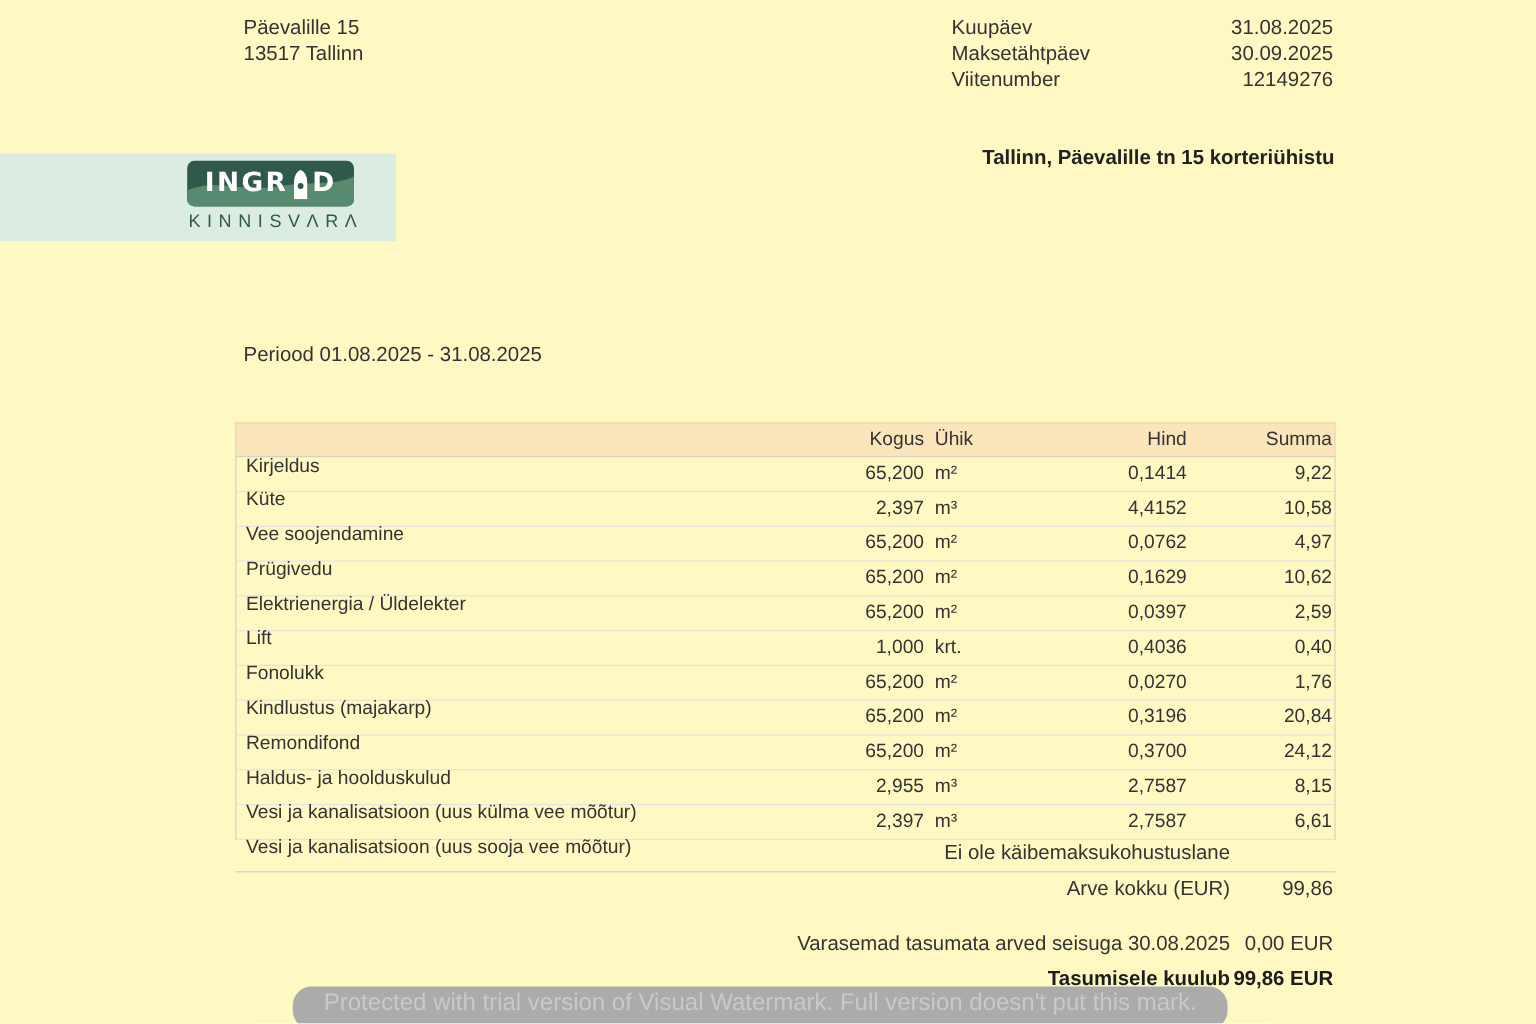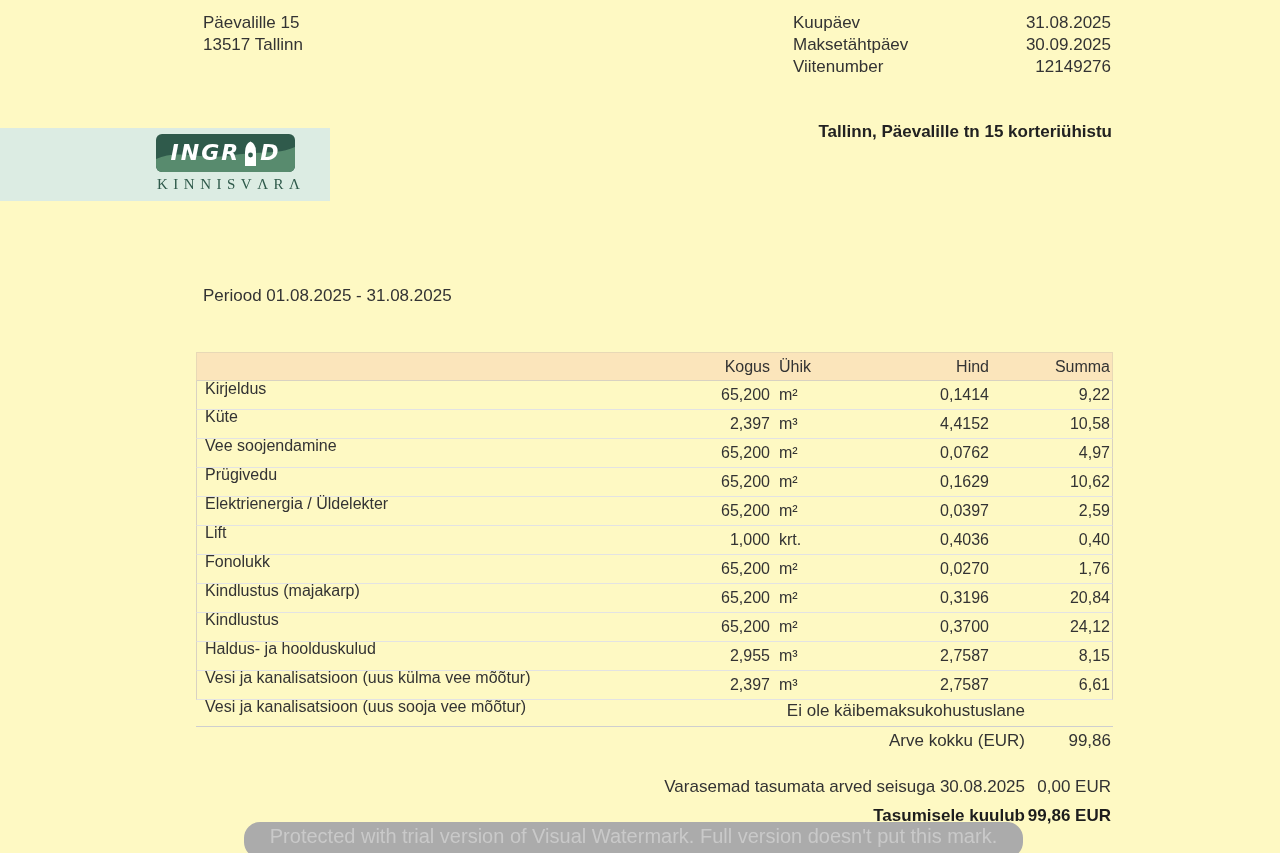--- a/index.html
+++ b/index.html
@@ -12,29 +12,29 @@
   
   .meta{position:absolute;left:793px;top:12px;width:318px;font-size:17px;line-height:22px;}
   .meta-row{display:flex;}
   .meta-label{flex:1;text-align:left;}
   .meta-value{text-align:right;}
   .assoc{position:absolute;right:168px;top:122px;font-size:17px;font-weight:bold;color:#222;}
   
   .logo-band{position:absolute;left:0;top:128px;width:330px;height:73px;background:#dcece3;}
   .logo-box{
     position:absolute;left:156px;top:6px;width:139px;height:38px;border-radius:6px;
-    background:#2f5a4b;overflow:hidden;display:flex;align-items:center;justify-content:center;font-style:italic;
+    background:#2f5a4b;overflow:hidden;display:flex;align-items:center;justify-content:center;
   }
   .logo-wave{position:absolute;left:0;bottom:0;width:139px;height:38px;}
   .logo-text{position:relative;display:flex;align-items:center;color:#fff;font-weight:bold;
     font-size:22px;letter-spacing:2px;font-family:"DejaVu Sans", sans-serif;line-height:1;}
   .logo-arch{margin:0 2px 0 3px;}
   .logo-sub{
     position:absolute;left:157px;top:48px;width:170px;font-size:15px;letter-spacing:5.5px;
-    color:#2f5a4b;font-family:Liberation Serif, serif;white-space:nowrap;
+    color:#2f5a4b;font-family:Liberation Sans, sans-serif;white-space:nowrap;
   }
   .period{position:absolute;left:203px;top:286px;font-size:17px;}
   
   .table{position:absolute;left:196px;top:352px;width:917px;font-size:16px;}
   .t-row{display:flex;align-items:center;height:28px;border-bottom:1px solid #e3e3e3;
     border-left:1px solid #d9d2c2;border-right:1px solid #d9d2c2;}
   .t-head{background:#fbe5bb;height:27px;border:1px solid #e8d9b6;border-bottom:1px solid #d9d2c2;}
   .c-desc{flex:1;text-align:left;padding-left:8px;white-space:nowrap;overflow:hidden;margin-top:44px;}
   .c-kogus{width:120px;text-align:right;}
   .c-yhik{width:70px;text-align:left;padding-left:9px;}
@@ -159,21 +159,21 @@
 
       <div class="t-row">
         <span class="c-desc">Kindlustus (majakarp)</span>
         <span class="c-kogus">65,200</span>
         <span class="c-yhik">m²</span>
         <span class="c-hind">0,0270</span>
         <span class="c-summa">1,76</span>
       </div>
 
       <div class="t-row">
-        <span class="c-desc">Kindlustus</span>
+        <span class="c-desc">Remondifond</span>
         <span class="c-kogus">65,200</span>
         <span class="c-yhik">m²</span>
         <span class="c-hind">0,3196</span>
         <span class="c-summa">20,84</span>
       </div>
 
       <div class="t-row">
         <span class="c-desc">Haldus- ja hoolduskulud</span>
         <span class="c-kogus">65,200</span>
         <span class="c-yhik">m²</span>

